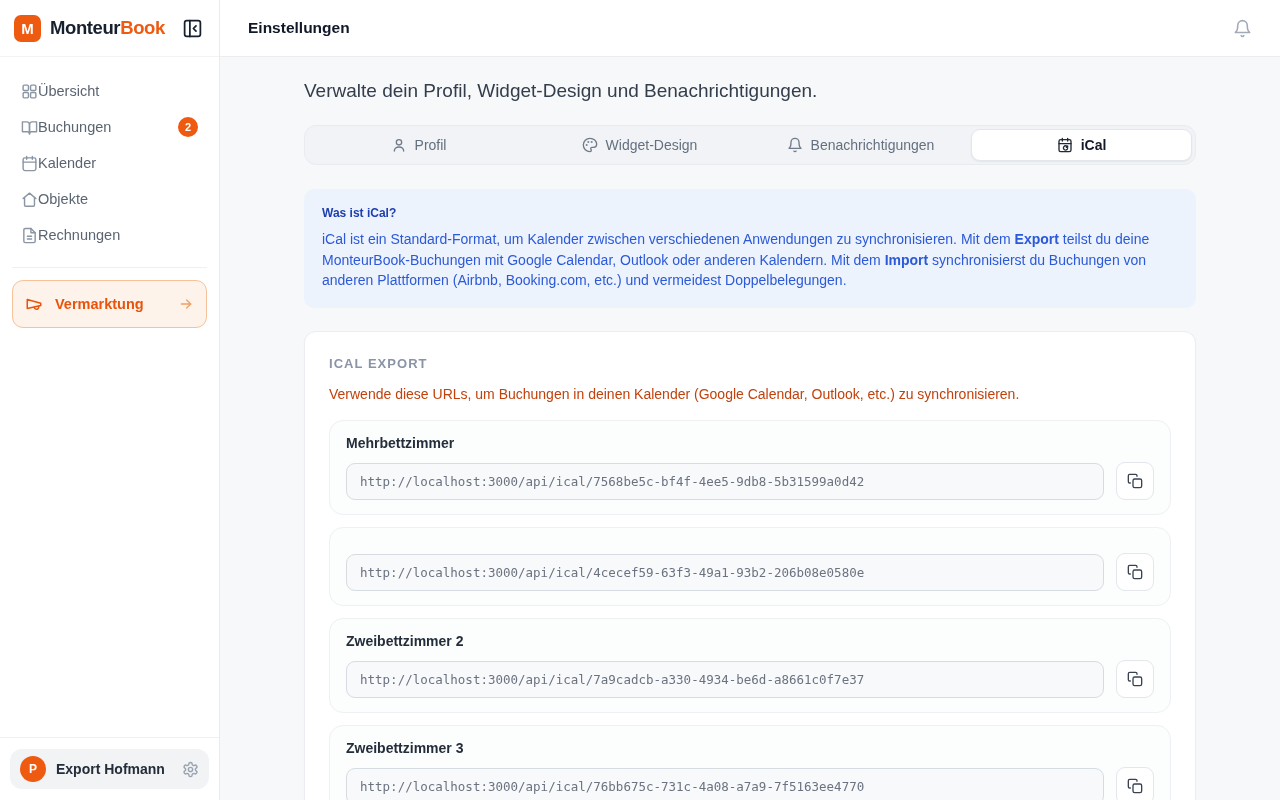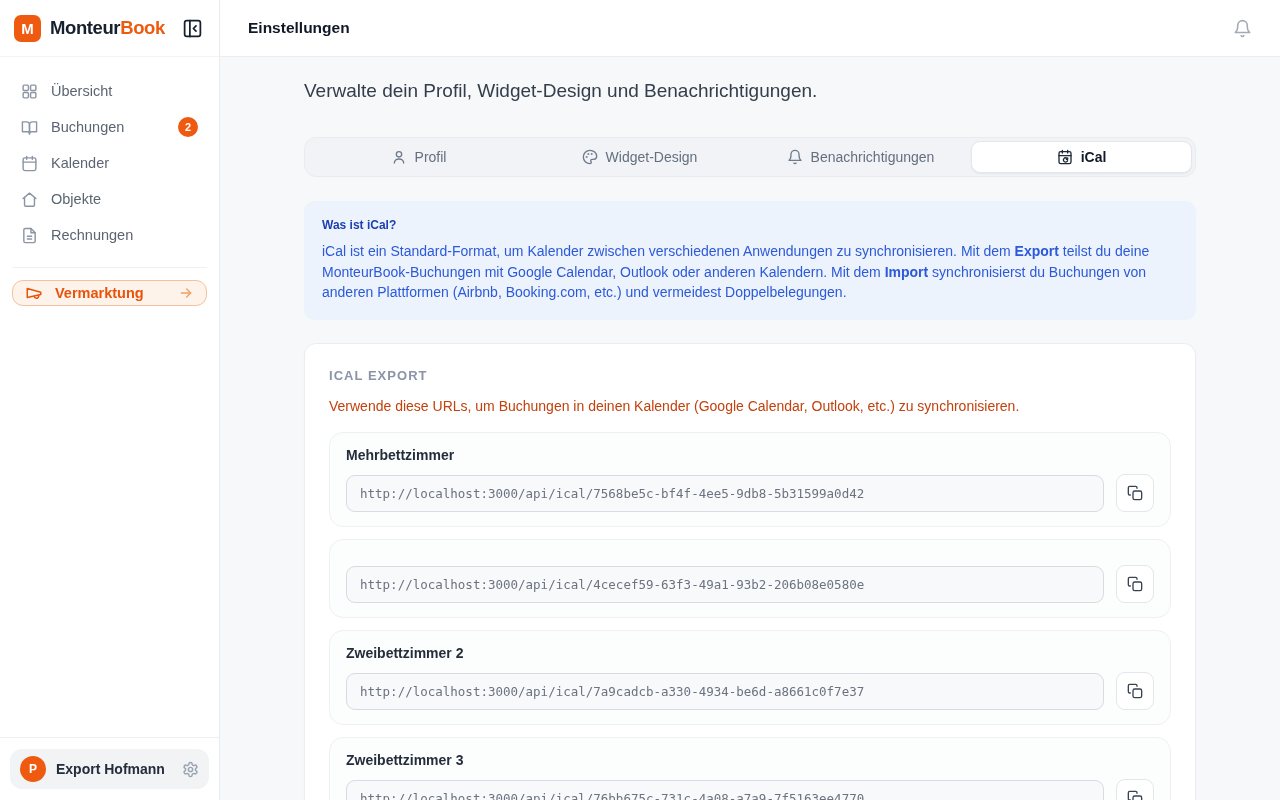--- a/index.html
+++ b/index.html
@@ -31,33 +31,33 @@
     font-weight: 800; font-size: 15px;
   }
   .logo-text { font-size: 18.5px; font-weight: 800; color: #16202e; letter-spacing: -0.4px; white-space: nowrap; }
   .logo-text .brand-accent { color: #ee5a0f; }
   .collapse-btn {
     margin-left: auto; background: none; border: none; cursor: pointer;
     color: #16202e; display: grid; place-items: center; padding: 2px;
   }
   .sidebar-nav { padding: 16px 12px 0 12px; display: flex; flex-direction: column; }
   .nav-item {
-    height: 36px; display: flex; align-items: center; gap: 13px;
+    height: 36px; display: flex; align-items: center; 
     padding: 0 9px; border-radius: 9px; cursor: pointer;
     color: #5b6572; font-size: 14.5px; font-weight: 500;
   }
   .nav-item .nav-icon { color: #8b95a3; display: grid; place-items: center; }
   .nav-badge {
     margin-left: auto; min-width: 20px; height: 20px; border-radius: 10px;
     background: #ee5a0f; color: #fff; font-size: 11px; font-weight: 700;
     display: grid; place-items: center; padding: 0 5px;
   }
   .nav-divider { height: 1px; background: #eef0f2; margin: 14px 0 12px 0; }
   .marketing-btn {
-    height: 26px; display: flex; align-items: center; gap: 12px;
+    height: 48px; display: flex; align-items: center; gap: 12px;
     padding: 0 12px; border-radius: 11px; cursor: pointer;
     background: #fdf3ea; border: 1px solid #f5c29b;
     color: #e8540c; font-size: 14.5px; font-weight: 700;
   }
   .marketing-btn .nav-icon { color: #e8540c; transform: scale(-1,1); display: grid; place-items: center; }
   .marketing-arrow { margin-left: auto; color: #efa064; display: grid; place-items: center; }
   .sidebar-footer { margin-top: auto; border-top: 1px solid #eef0f2; padding: 11px 10px; }
   .user-card {
     background: #f1f3f5; border-radius: 12px; height: 40px;
     display: flex; align-items: center; gap: 10px; padding: 0 10px; cursor: pointer;
@@ -79,21 +79,21 @@
   }
   .page-title { font-size: 15.5px; font-weight: 700; color: #111827; }
   .bell-btn { margin-left: auto; background: none; border: none; cursor: pointer; color: #a2aab8; display: grid; place-items: center; }
 
   .content { flex: 1; overflow: hidden; }
   .content-inner { width: 892px; margin: 0 auto; padding-top: 23px; }
   .page-subtitle { font-size: 19px; color: #333d4b; }
 
   
   .tabs {
-    margin-top: 35px; height: 40px;
+    margin-top: 23px; height: 40px;
     background: #f1f3f6; border: 1px solid #e9ecef; border-radius: 12px;
     padding: 3px; display: grid; grid-template-columns: repeat(4, 1fr);
   }
   .tab {
     display: flex; align-items: center; justify-content: center; gap: 8px;
     border-radius: 9px; cursor: pointer; border: 1px solid transparent;
     color: #64707f; font-size: 14px; font-weight: 500; background: transparent;
     font-family: "Liberation Sans", sans-serif;
   }
   .tab .tab-icon { display: grid; place-items: center; color: #707b8a; }

